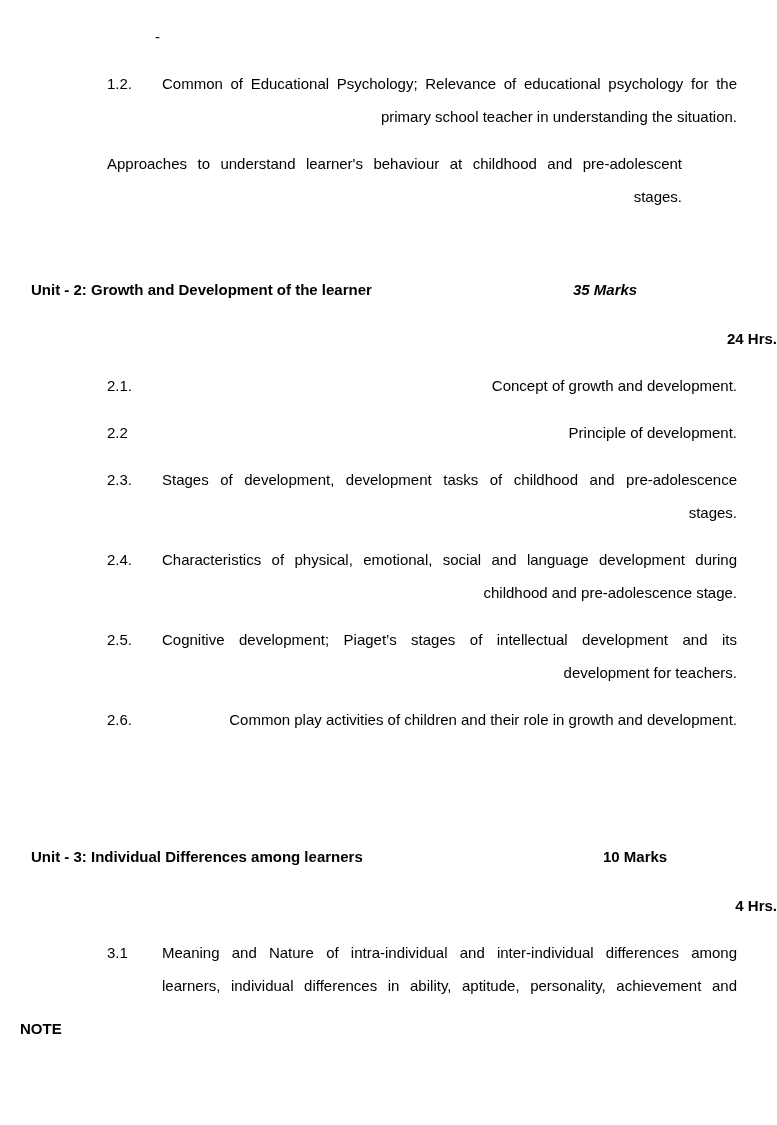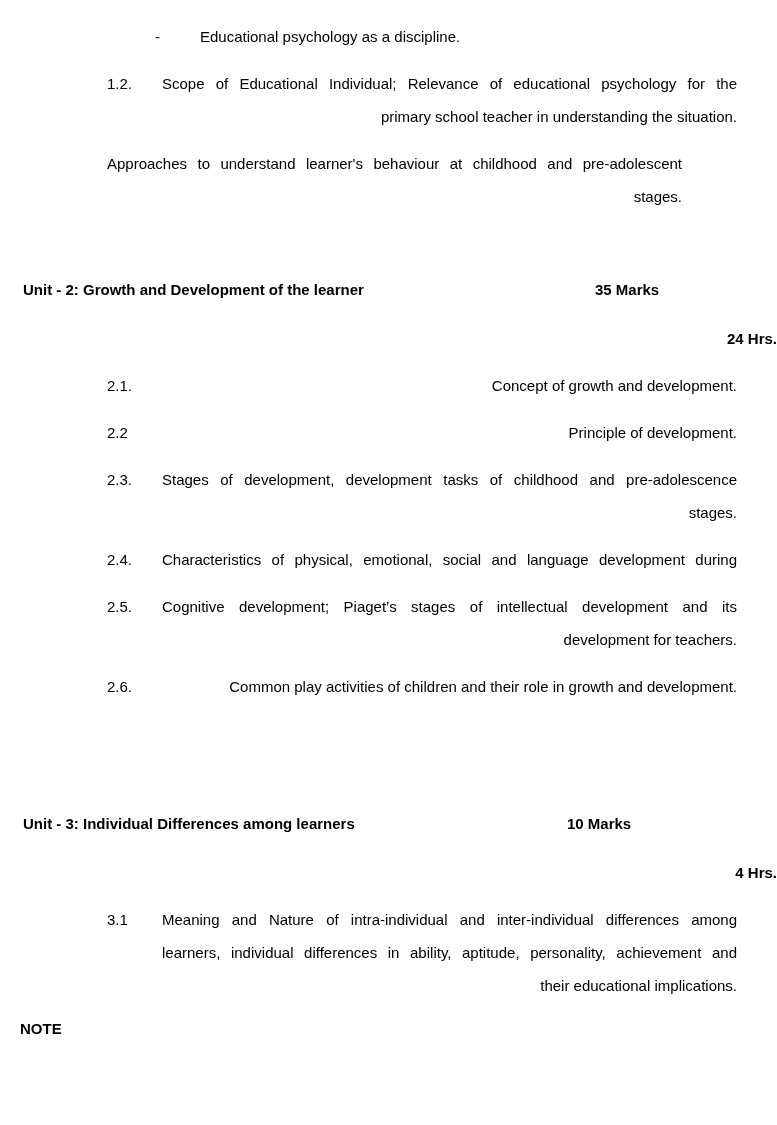--- a/index.html
+++ b/index.html
@@ -48,30 +48,30 @@
     text-align: justify;
     text-align-last: justify;
     white-space: nowrap;
   }
   .lline {
     text-align: right;
   }
   
   .unit-head {
     position: relative;
-    margin-left: 23px;
+    margin-left: 31px;
     font-weight: 700;
   }
   .unit-head .marks {
     position: absolute;
     top: 0;
     font-weight: 700;
   }
-  .marks-u2 { left: 572px; }
-  .marks-u3 { left: 544px; }
+  .marks-u2 { left: 542px; font-style: italic; }
+  .marks-u3 { left: 572px; }
   .head-u2 { margin-top: 60px; }
   .head-u3 { margin-top: 104px; }
   
   .hrs {
     font-weight: 700;
     margin-top: 16px;
   }
   .hrs-u2 { margin-left: 628px; text-align: right; }
   .hrs-u3 { margin-left: 648px; text-align: right; }
   .sec { margin: 0; padding: 0; }
@@ -81,28 +81,27 @@
     font-weight: 700;
   }
 </style>
 </head>
 <body>
 
 <div class="page">
 
   <div class="bullet-row">
     <span class="marker">-</span>
-    <span class="btext">Educational psychology as a discipline.</span>
   </div>
 
   <section class="sec">
       <div class="item">
         <span class="num">1.2.</span>
         <div class="body">
-          <div class="jline">Scope of Educational Individual; Relevance of educational psychology for the</div>
+          <div class="jline">Common of Educational Psychology; Relevance of educational psychology for the</div>
           <div class="lline">primary school teacher in understanding the situation.</div>
         </div>
       </div>
       <div class="item">
         <div class="body">
           <div class="jline">Approaches to understand learner's behaviour at childhood and pre-adolescent</div>
           <div class="lline">stages.</div>
         </div>
       </div>
     </section>
@@ -130,20 +129,21 @@
         <span class="num">2.3.</span>
         <div class="body">
           <div class="jline">Stages of development, development tasks of childhood and pre-adolescence</div>
           <div class="lline">stages.</div>
         </div>
       </div>
       <div class="item">
         <span class="num">2.4.</span>
         <div class="body">
           <div class="jline">Characteristics of physical, emotional, social and language development during</div>
+          <div class="lline">childhood and pre-adolescence stage.</div>
         </div>
       </div>
       <div class="item">
         <span class="num">2.5.</span>
         <div class="body">
           <div class="jline">Cognitive development; Piaget’s stages of intellectual development and its</div>
           <div class="lline">development for teachers.</div>
         </div>
       </div>
       <div class="item">
@@ -159,20 +159,19 @@
     <span class="marks marks-u3">10 Marks</span>
   </div>
   <div class="hrs hrs-u3">4 Hrs.</div>
 
   <section class="sec">
       <div class="item">
         <span class="num">3.1</span>
         <div class="body">
           <div class="jline">Meaning and Nature of intra-individual and inter-individual differences among</div>
           <div class="jline">learners, individual differences in ability, aptitude, personality, achievement and</div>
-          <div class="lline">their educational implications.</div>
         </div>
       </div>
     </section>
 
   <div class="note">NOTE</div>
 
 </div>
 
 </body></html>

